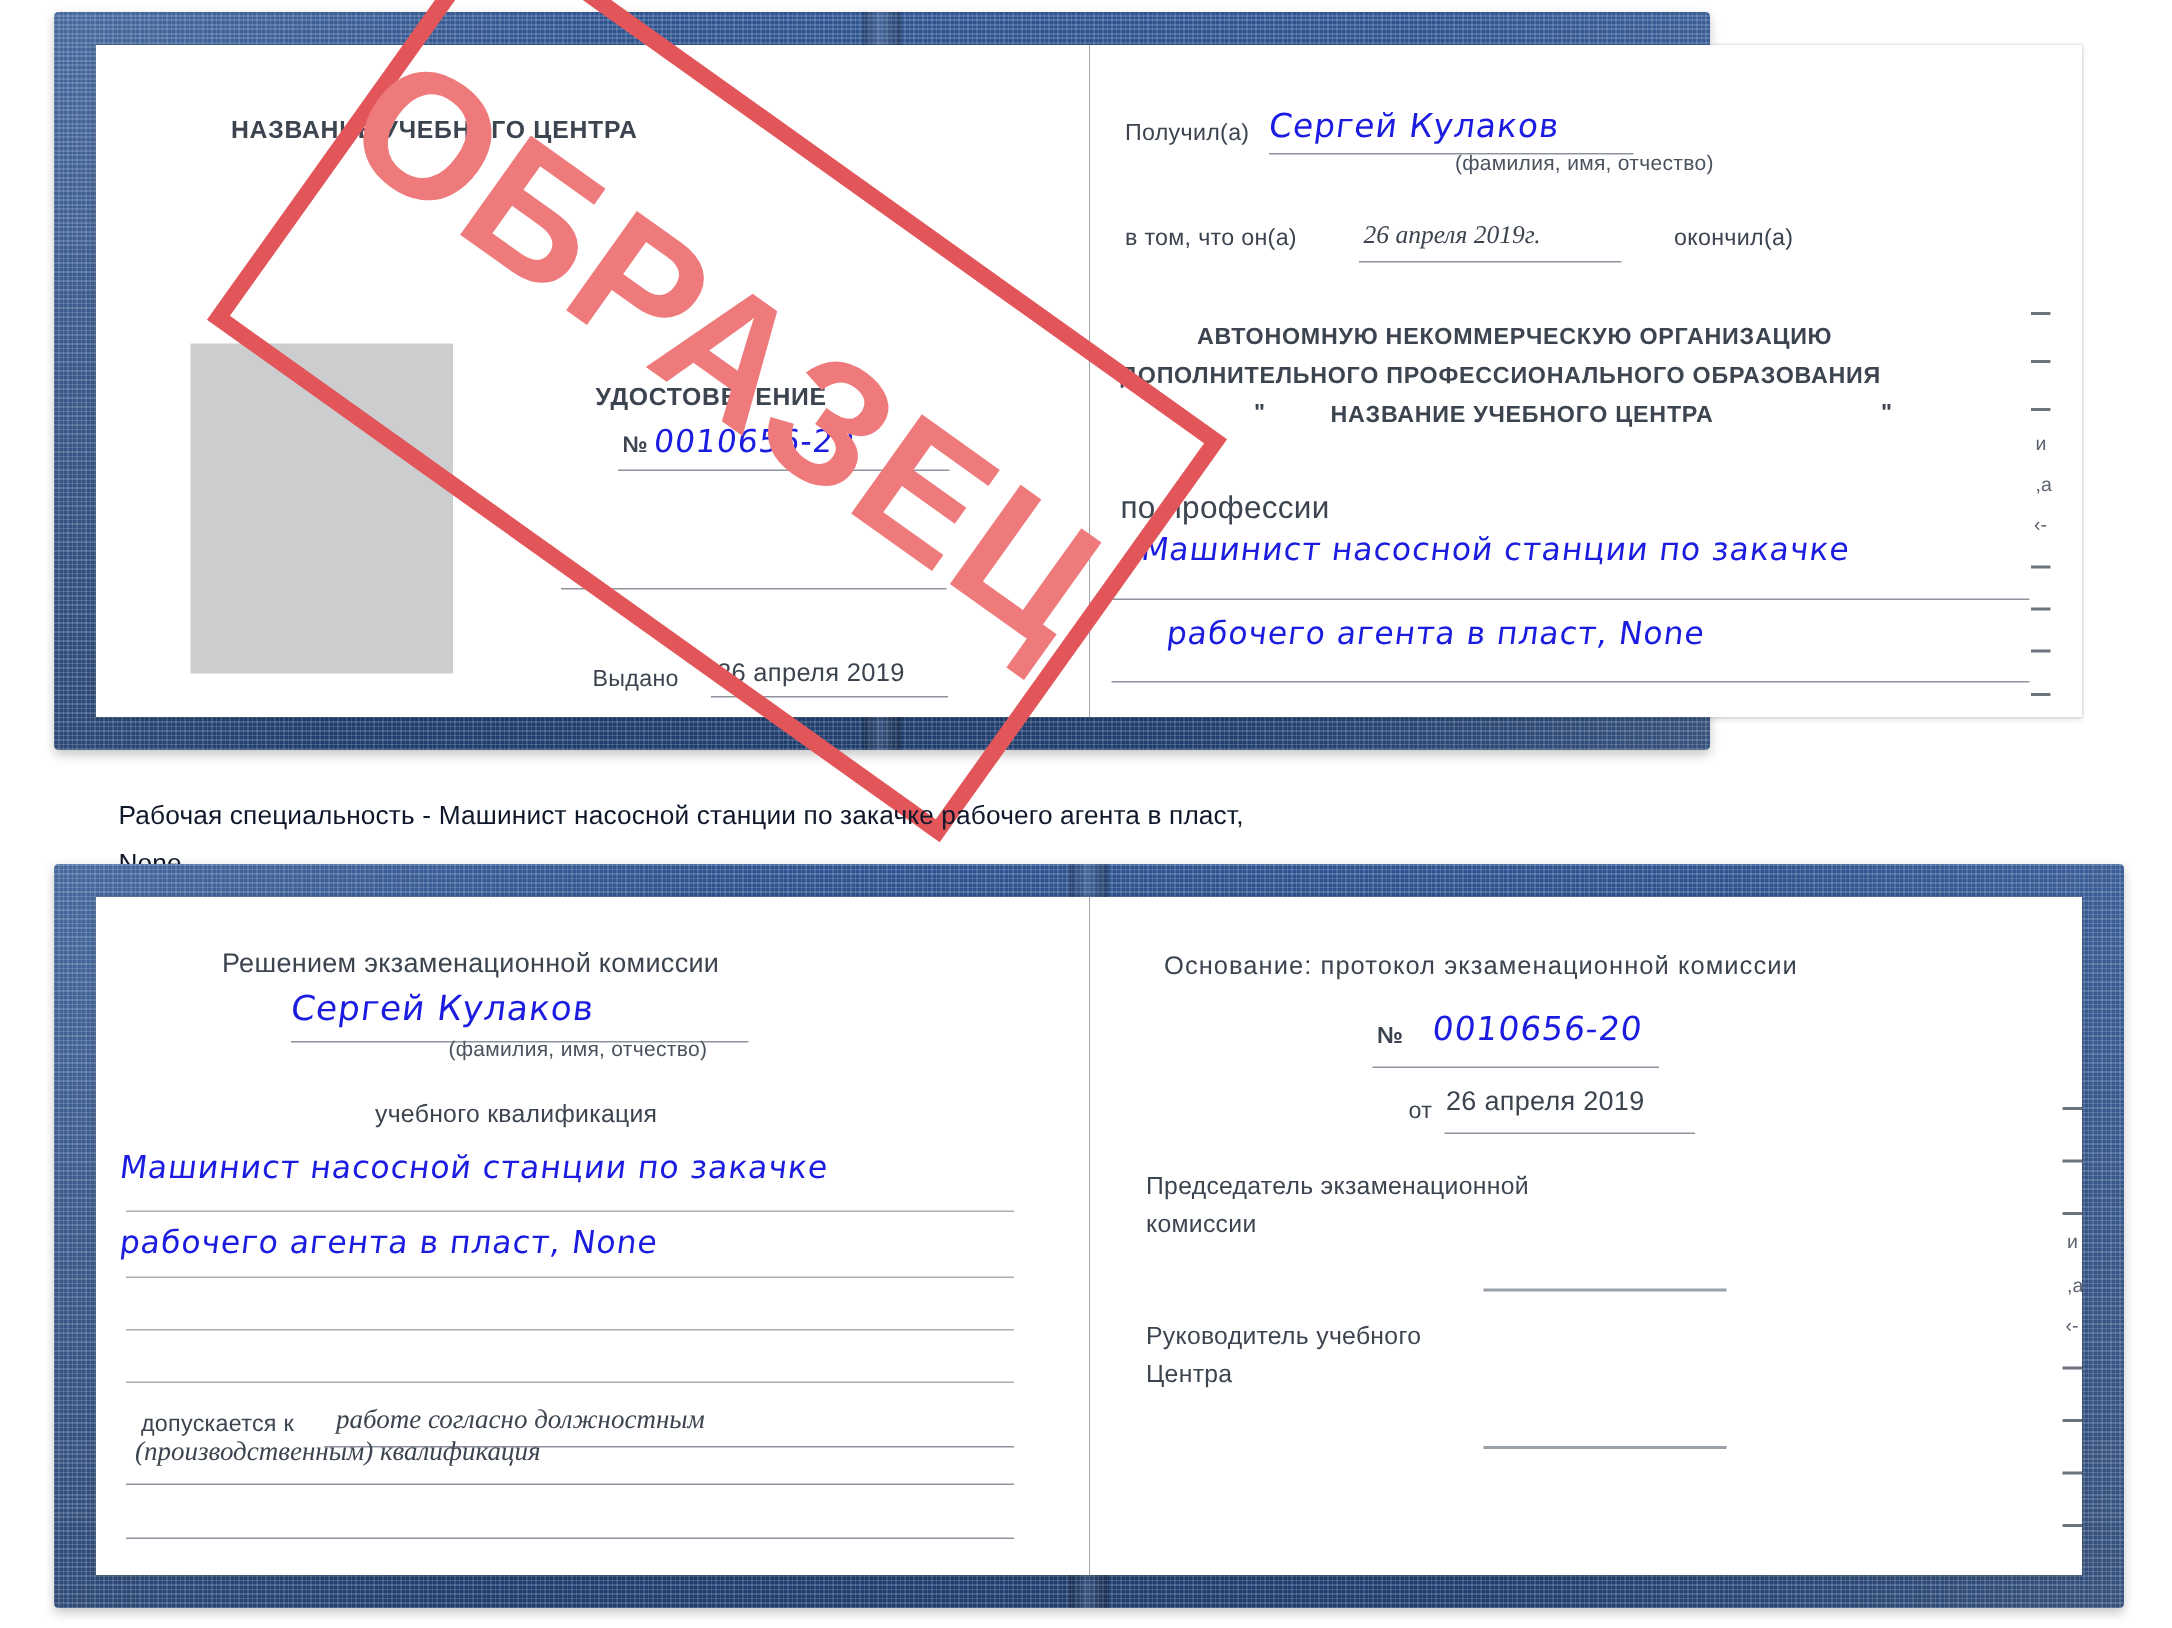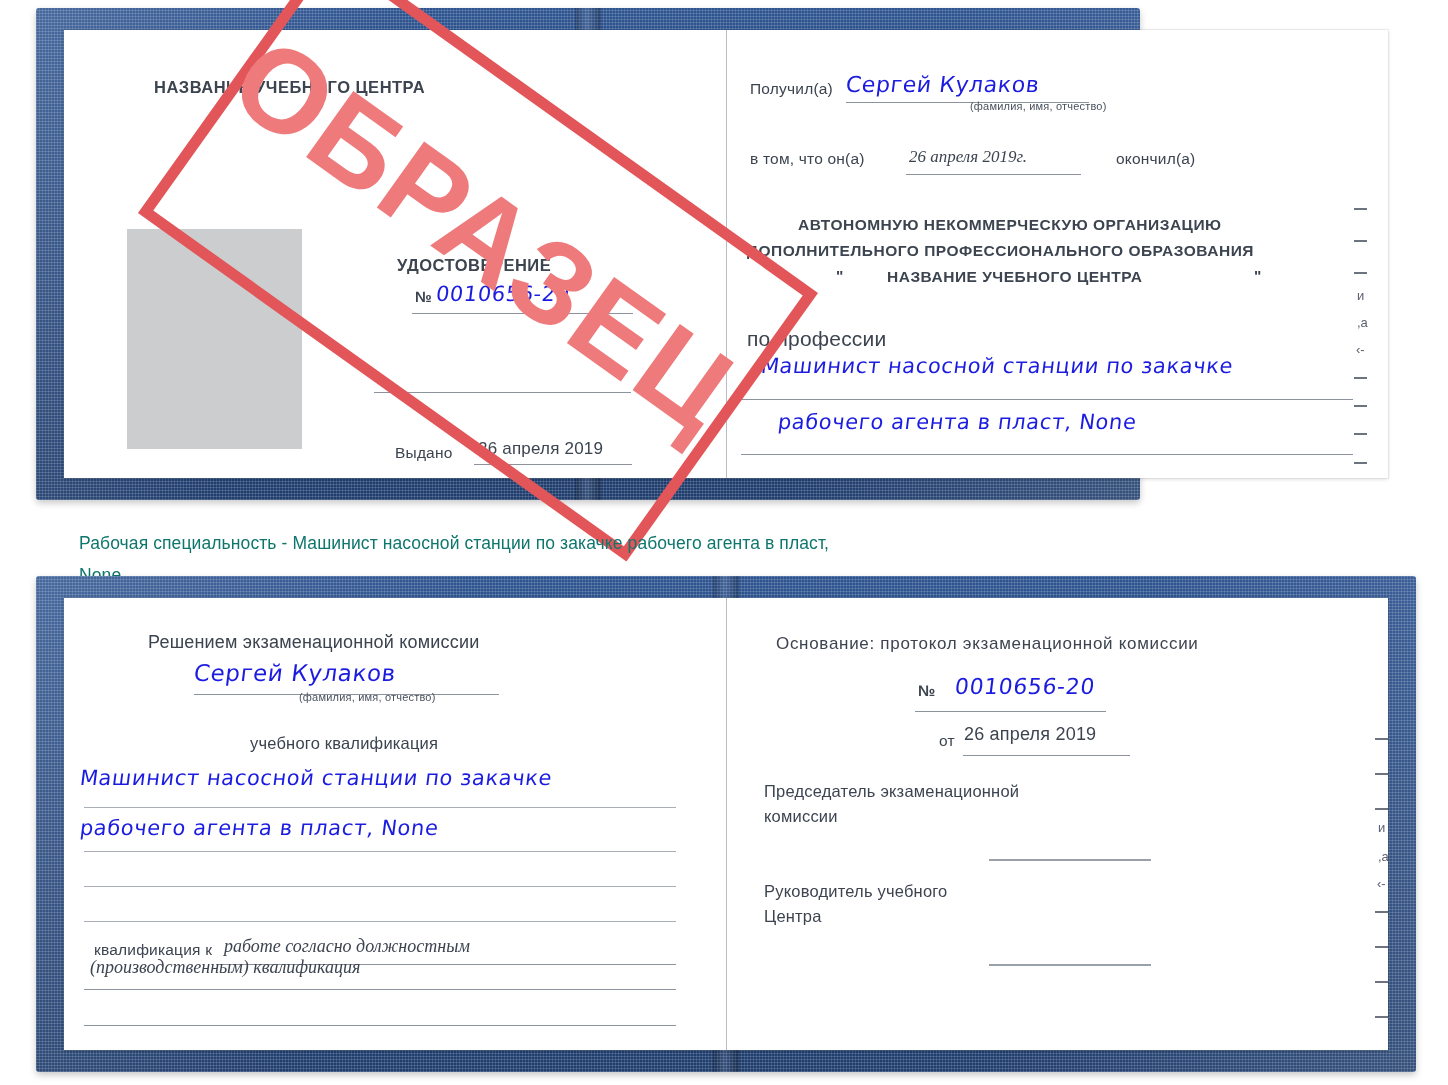--- a/index.html
+++ b/index.html
@@ -49,21 +49,21 @@
     position:absolute;color:#1b1ce0;white-space:nowrap;
     font-family:"DejaVu Sans",sans-serif;font-weight:500;
     transform:skewX(-7deg);letter-spacing:.6px;
   }
   .ital{
     position:absolute;color:#3c4450;white-space:nowrap;
     font-family:"Liberation Serif","DejaVu Serif",serif;font-style:italic;
   }
   .rule{position:absolute;height:1px;background:#8d939c;}
   .rule.thin{background:#a9aeb6;}
-  .tiny{position:absolute;color:#4a525e;white-space:nowrap;font-size:11px;letter-spacing:.2px;}
+  .tiny{position:absolute;color:#4a525e;white-space:nowrap;font-size:14px;letter-spacing:.2px;}
   .photo{position:absolute;background:#cccdcf;}
 
   
   .frag{position:absolute;color:#5b6270;font-size:13px;white-space:nowrap;}
   .frag-dash{position:absolute;height:2px;width:13px;background:#6d7480;}
 
   
   .stamp{
     position:absolute;
     border:11px solid #e2565a;
@@ -76,21 +76,21 @@
     color:#ef7a7c;
     font-weight:700;
     white-space:nowrap;
     transform:rotate(35.5deg);
     pointer-events:none;
     letter-spacing:2px;
   }
 
   
   .caption{
-    position:absolute;color:#0f766e;font-size:17.5px;line-height:26px;
+    position:absolute;color:#0f172a;font-size:17.5px;line-height:26px;
     letter-spacing:.1px;
   }
 </style>
 </head>
 <body>
 
 <div class="book" style="left:36px;top:8px;width:1104px;height:492px;">
 
   <div class="cover"></div>
   <div class="cover-sheen"></div>
@@ -189,21 +189,21 @@
 
       <div class="hand" style="left:16px;top:168px;font-size:21px;">Машинист насосной станции по закачке</div>
       <div class="rule thin" style="left:20px;top:209px;width:592px;"></div>
 
       <div class="hand" style="left:16px;top:218px;font-size:21px;">рабочего агента в пласт, None</div>
       <div class="rule thin" style="left:20px;top:253px;width:592px;"></div>
 
       <div class="rule thin" style="left:20px;top:288px;width:592px;"></div>
       <div class="rule thin" style="left:20px;top:323px;width:592px;"></div>
 
-      <div class="pt" style="left:30px;top:343px;font-size:15.5px;">квалификация к</div>
+      <div class="pt" style="left:30px;top:343px;font-size:15.5px;">допускается к</div>
       <div class="ital" style="left:160px;top:338px;font-size:18px;">работе согласно должностным</div>
       <div class="rule" style="left:152px;top:366px;width:460px;"></div>
 
       <div class="ital" style="left:26px;top:359px;font-size:18px;">(производственным) квалификация</div>
       <div class="rule" style="left:20px;top:391px;width:592px;"></div>
       <div class="rule" style="left:20px;top:427px;width:592px;"></div>
     </div>
 
     <div class="page page-right" style="width:639px;">
 

